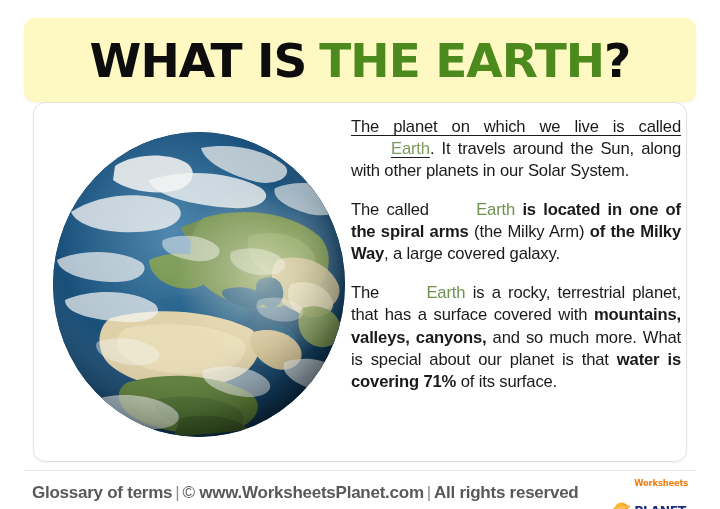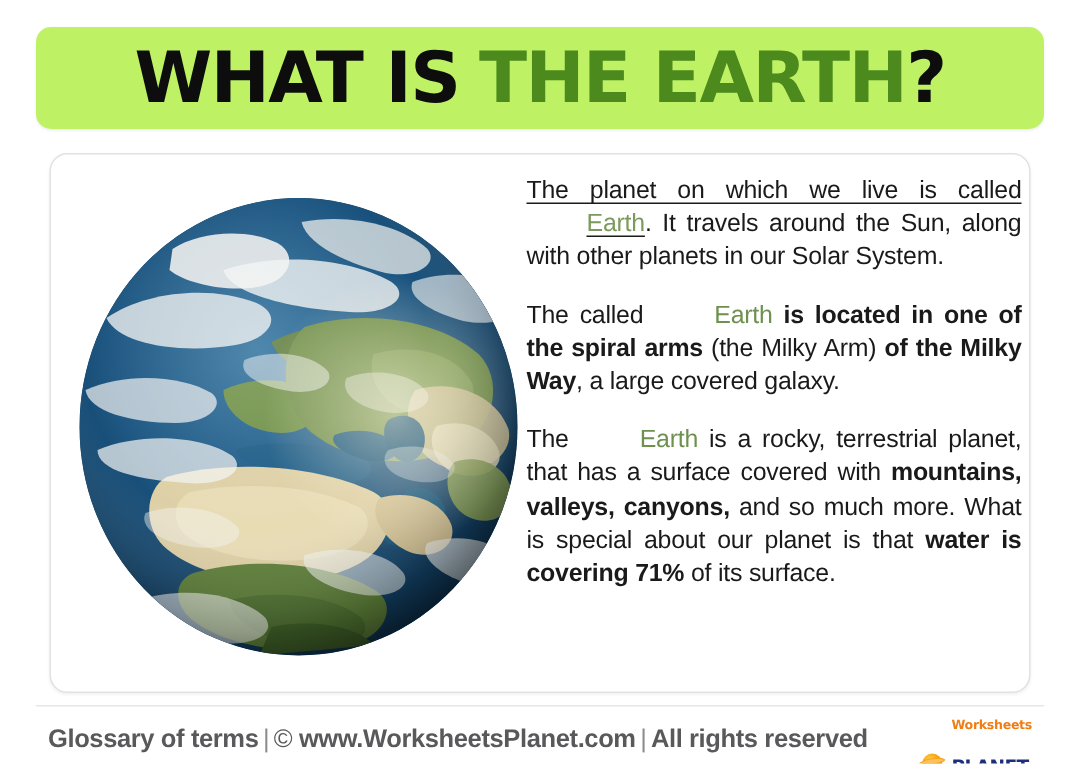--- a/index.html
+++ b/index.html
@@ -14,22 +14,22 @@
     overflow: hidden;
     position: relative;
   }
 
   
   #header-bar {
     position: absolute;
     left: 24px;
     top: 18px;
     width: 672px;
-    height: 68px;
-    background: #bef264;
+    height: 84px;
+    background: #fef9c3;
     border-radius: 10px;
     box-shadow: 0 1px 2px rgba(0,0,0,0.06);
   }
   #page-title {
     position: absolute;
     left: 0; right: 0; top: 0; bottom: 0;
     display: flex;
     align-items: center;
     justify-content: center;
     font-family: "DejaVu Sans", "Liberation Sans", sans-serif;

